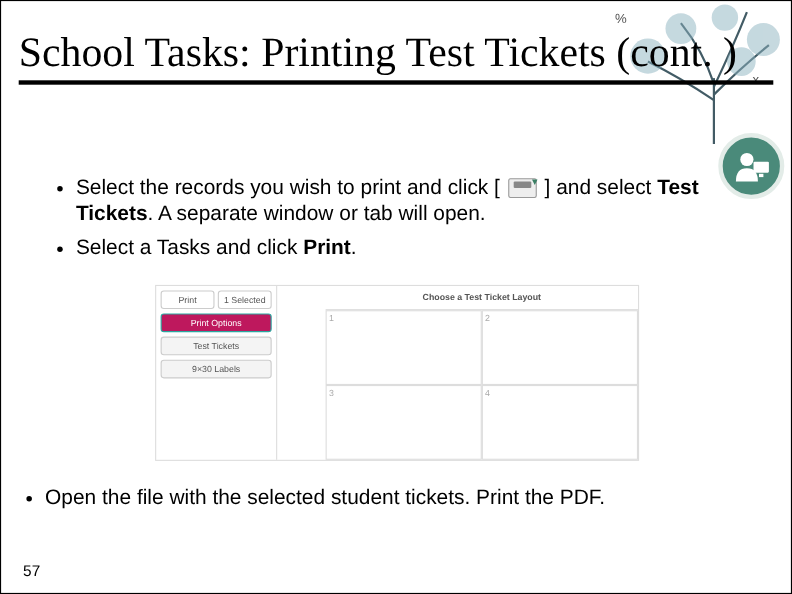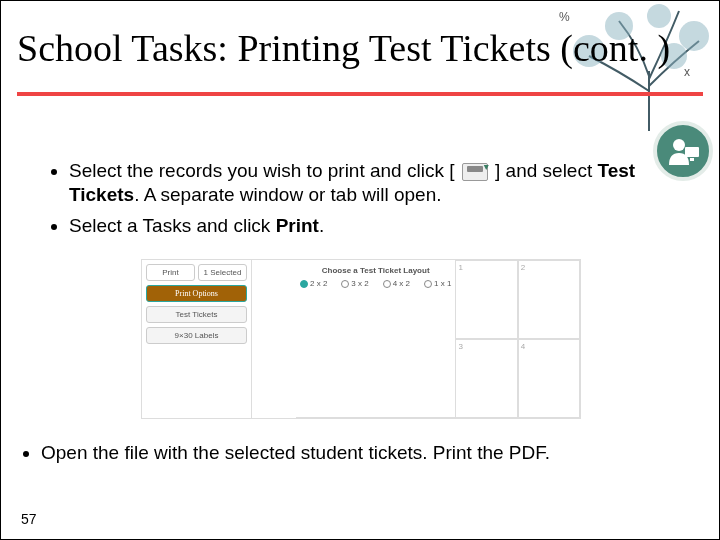--- a/index.html
+++ b/index.html
@@ -3,36 +3,36 @@
 <meta charset="utf-8">
 <style>
   * { box-sizing: border-box; margin: 0; padding: 0; }
   html, body { width: 720px; height: 540px; font-family: Arial, Helvetica, sans-serif; background: #fff; color: #000; position: relative; overflow: hidden; }
   .slide { width: 720px; height: 540px; position: relative; border: 1px solid #000; }
 
   
   .tree { position: absolute; top: 0; right: 0; width: 220px; height: 130px; opacity: 0.9; }
 
   .title-wrap { position: absolute; left: 16px; top: 28px; right: 16px; }
-  .title { font-size: 38px; font-weight: normal; line-height: 1.05; font-family: Georgia, 'Times New Roman', serif; padding-bottom: 23px; border-bottom: 4px solid #ef4444; display: inline-block; width: 100%; }
+  .title { font-size: 38px; font-weight: normal; line-height: 1.05; font-family: Georgia, 'Times New Roman', serif; padding-bottom: 4px; border-bottom: 4px solid #000000; display: inline-block; width: 100%; }
 
   .avatar-badge { position: absolute; right: 6px; top: 120px; width: 60px; height: 60px; border-radius: 50%; background:#4a8a7a; display:flex; align-items:center; justify-content:center; border:4px solid #e3ece8; }
 
   ul.body { position: absolute; left: 40px; right: 40px; top: 158px; list-style: disc; font-size: 19px; line-height: 1.28; }
   ul.body li { margin-bottom: 6px; margin-left: 28px; }
   .printer-icon { display:inline-block; vertical-align:middle; width:26px; height:18px; border:1px solid #999; background:#eee; margin:0 2px; position:relative; border-radius:2px;}
   .printer-icon::before { content:""; position:absolute; left:4px; right:4px; top:2px; height:6px; background:#888; border-radius:1px; }
   .printer-icon::after { content:"▾"; position:absolute; right:-2px; top:-3px; font-size:10px; color:#3a7e63; }
 
   .mock { position: absolute; left: 140px; top: 258px; width: 440px; height: 160px; border:1px solid #ddd; display:flex; font-size:8px; color:#555; }
   .mock-left { width: 110px; border-right:1px solid #ddd; padding:4px; display:flex; flex-direction:column; gap:4px; }
   .pill { border:1px solid #ccc; border-radius:3px; padding:3px 4px; background:#fff; text-align:center; }
-  .pill.teal { background:#a16207; color:#fff; border-color:#2aa7a0;font-family:Liberation Serif, serif; }
+  .pill.teal { background:#be185d; color:#fff; border-color:#2aa7a0; }
   .pill.light { background:#f4f4f4; }
-  .mock-right { flex:1; display:flex; flex-direction:row;padding-left:44px; }
+  .mock-right { flex:1; display:flex; flex-direction:column;padding-left:44px; }
   .mock-top { padding:6px 4px; border-bottom:1px solid #ddd; text-align:center; }
   .mock-top .opts { margin-top:4px; display:flex; justify-content:center; gap:14px; font-size:8px; }
   .radio { width:8px; height:8px; border:1px solid #888; border-radius:50%; display:inline-block; vertical-align:middle; margin-right:2px;}
   .radio.sel { background:#2aa7a0; border-color:#2aa7a0;}
   .grid4 { flex:1; display:grid; grid-template-columns:1fr 1fr; grid-template-rows:1fr 1fr; }
   .cell { border:1px solid #ddd; font-size:8px; padding:2px; color:#aaa;}
 
   .bullet3 { position:absolute; left:40px; right:40px; top:440px; list-style:disc; font-size:19px; line-height:1.28; }
 
   .pagenum { position:absolute; left:20px; bottom:12px; font-size:14px; }
@@ -92,26 +92,20 @@
         <div class="pill" style="flex:1">Print</div>
         <div class="pill" style="flex:1">1 Selected</div>
       </div>
       <div class="pill teal">Print Options</div>
       <div class="pill light">Test Tickets</div>
       <div class="pill light">9×30 Labels</div>
     </div>
     <div class="mock-right">
       <div class="mock-top">
         <div class="strong">Choose a Test Ticket Layout</div>
-        <div class="opts">
-          <span><span class="radio sel"></span><span>2 x 2</span></span>
-          <span><span class="radio"></span><span>3 x 2</span></span>
-          <span><span class="radio"></span><span>4 x 2</span></span>
-          <span><span class="radio"></span><span>1 x 1</span></span>
-        </div>
       </div>
       <div class="grid4">
         <div class="cell">1</div>
         <div class="cell">2</div>
         <div class="cell">3</div>
         <div class="cell">4</div>
       </div>
     </div>
   </div>
 

